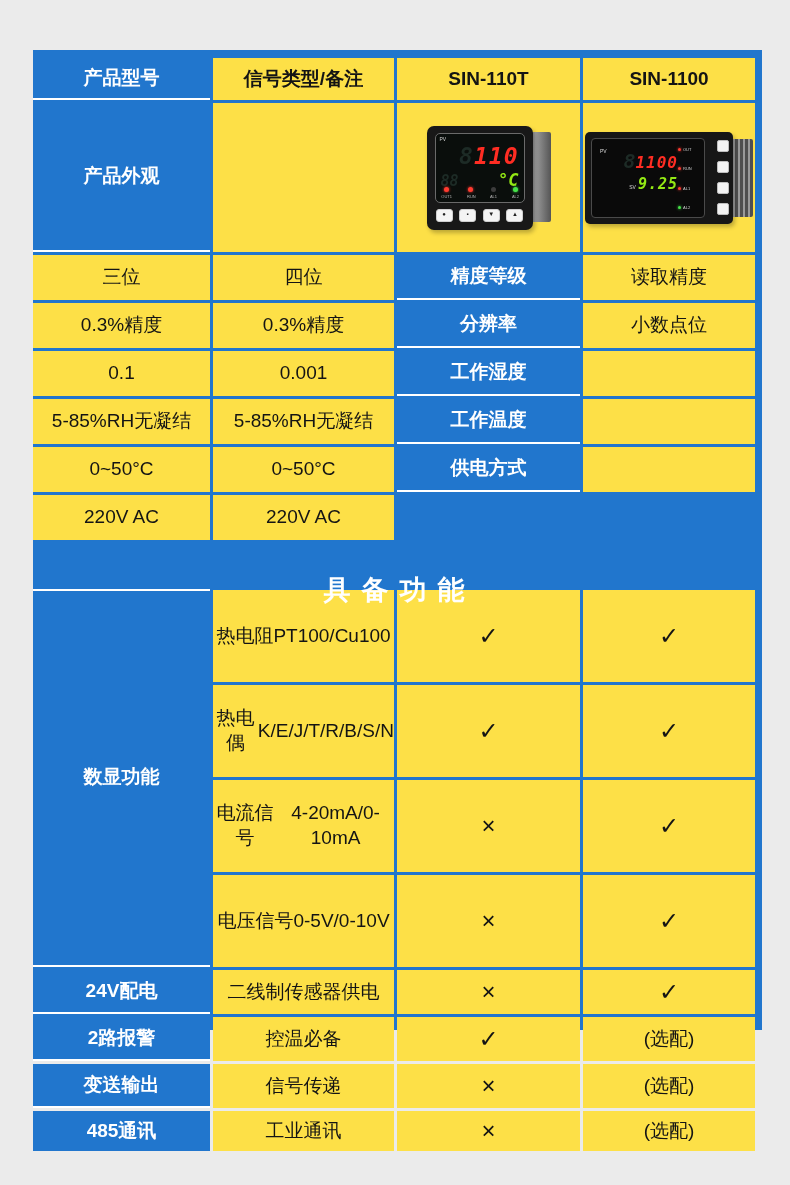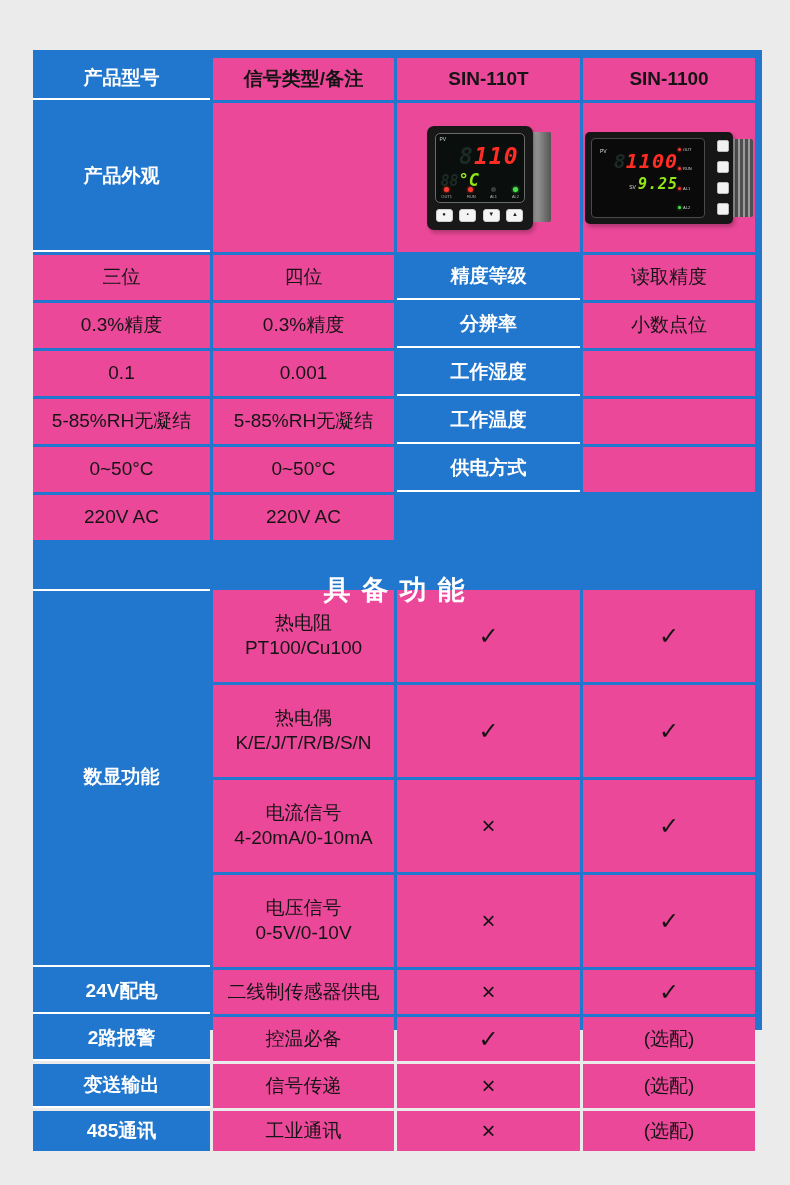--- a/index.html
+++ b/index.html
@@ -22,41 +22,41 @@
     display:grid;
     grid-template-columns:177px 181px 183px 172px;
     grid-template-rows:42px 149px 45px 45px 45px 45px 45px 45px 44px 92px 92px 92px 92px 44px 44px 44px 40px;
     gap:3px;
     width:721px;
   }
   .c {
     display:flex; align-items:center; justify-content:center;
     text-align:center; font-size:19px; line-height:1.3;
   }
-  .g { background:#ec4899; }
+  .g { background:#fde047; }
   .b {
     background:#2176cd; color:#ffffff; font-weight:bold;
     border-bottom:2px solid #ffffff;
   }
   .b.nline { border-bottom:none; }
   .head { font-weight:bold; }
   .band {
     grid-column:1 / -1;
     background:#2176cd; color:#ffffff;
     font-size:27px; font-weight:bold; letter-spacing:11px;
     position:relative;
     padding-left:11px; 
     margin-top:48px;
   }
   .band::after {
     content:""; position:absolute; left:0; bottom:0;
     width:177px; height:2px; background:#ffffff;
   }
   .span4 { grid-row:span 4; }
-  .two-line { flex-direction:column;align-items:center; }
+  .two-line { flex-direction:row;align-items:center; }
   .mark { font-size:24px; }
   .meter-cell { position:relative; }
 
   
   .m1 { position:relative; width:124px; height:104px; }
   .m1-flange {
     position:absolute; right:0; top:6px; width:26px; height:90px;
     background:linear-gradient(90deg,#6e6e6e,#9c9c9c 40%,#555);
     border-radius:2px;
   }
@@ -66,21 +66,21 @@
     box-shadow:2px 3px 4px rgba(0,0,0,0.25);
     padding:7px 8px 5px 8px;
   }
   .m1-screen {
     width:90px; height:70px; background:#0a0e0c;
     border:1px solid #6a6a6a; border-radius:5px;
     position:relative; padding:3px 5px;
   }
   .m1-pv { position:absolute; left:4px; top:2px; font-size:5px; color:#cfcfcf; }
   .m1-r1 { display:flex; justify-content:flex-end; align-items:baseline; margin-top:5px; }
-  .m1-r2 { display:flex; justify-content:flex-start; align-items:baseline; margin-top:-2px; }
+  .m1-r2 { display:flex; justify-content:space-between; align-items:baseline; margin-top:-2px; }
   .seg { font-family:"DejaVu Sans Mono",monospace; font-weight:bold; font-style:italic; }
   .ghost { color:#1d2b26; }
   .m1 .red  { color:#ff2d23; font-size:23px; letter-spacing:1px; }
   .m1 .g1   { font-size:23px; letter-spacing:1px; }
   .m1 .green{ color:#93e814; font-size:17px; }
   .m1 .g2   { font-size:15px; }
   .m1-leds {
     position:absolute; left:4px; right:4px; bottom:2px;
     display:flex; justify-content:space-between;
   }
@@ -114,21 +114,21 @@
     width:114px; height:80px; background:#0a0a0a;
     border:1px solid #4a4a4a; border-radius:4px;
     position:relative; padding:6px 6px 4px 8px;
     display:flex;
   }
   .m2-main { flex:1; position:relative; }
   .m2-pv { position:absolute; left:0; top:3px; font-size:5px; color:#d8d8d8; }
   .m2-sv { font-size:5px; color:#d8d8d8; margin-right:2px; }
   .m2-r1 { display:flex; justify-content:flex-end; align-items:baseline; margin-top:3px; }
   .m2-r2 { display:flex; justify-content:flex-end; align-items:baseline; margin-top:1px; }
-  .m2 .red  { color:#ff2d23; font-size:20px; letter-spacing:1px; }
+  .m2 .red  { color:#ff2d23; font-size:16px; letter-spacing:1px; }
   .m2 .g1   { font-size:20px; }
   .m2 .green{ color:#93e814; font-size:15px; letter-spacing:1px; }
   .m2-leds {
     width:20px; display:flex; flex-direction:column;
     justify-content:space-between; padding:2px 0;
   }
   .ld2 { display:flex; align-items:center; gap:2px; }
   .ld2 .dot { width:3px; height:3px; }
   .ld2 em { font-style:normal; font-size:4px; color:#cfcfcf; }
   .m2-btns {

